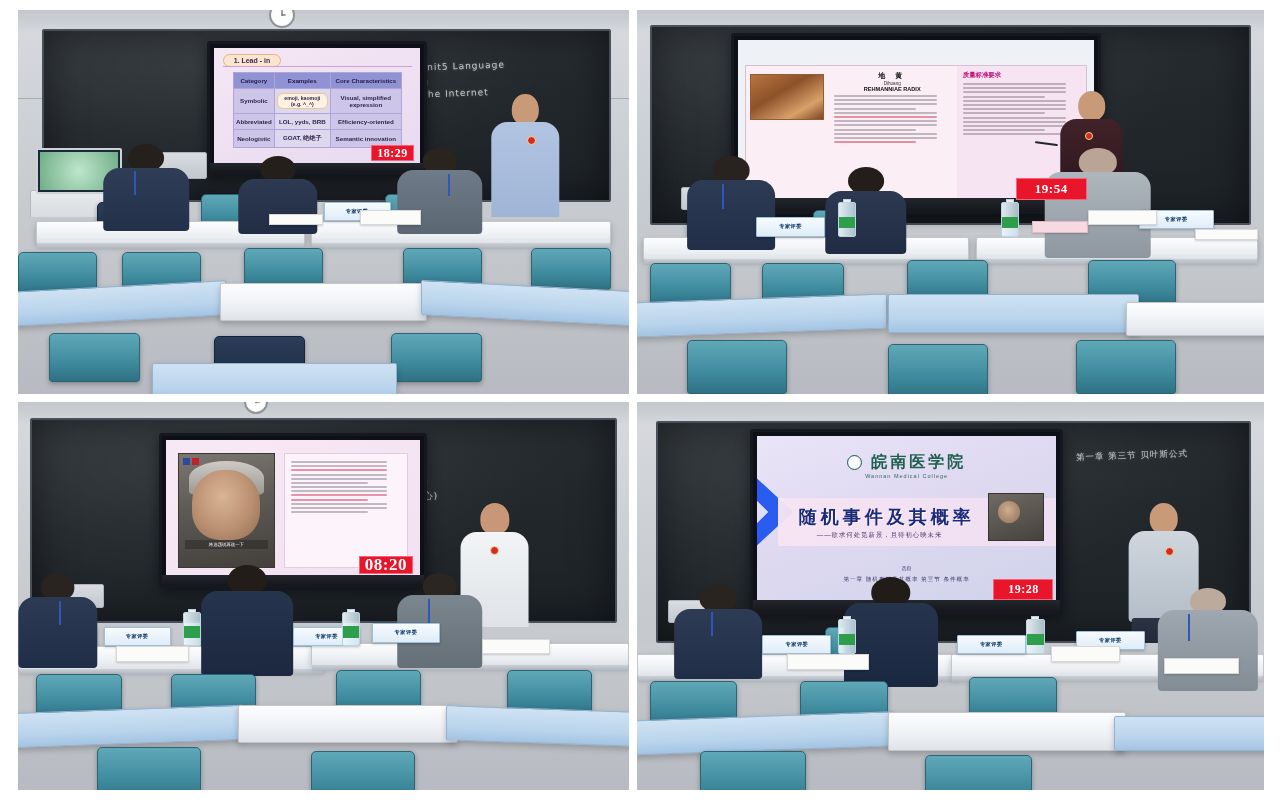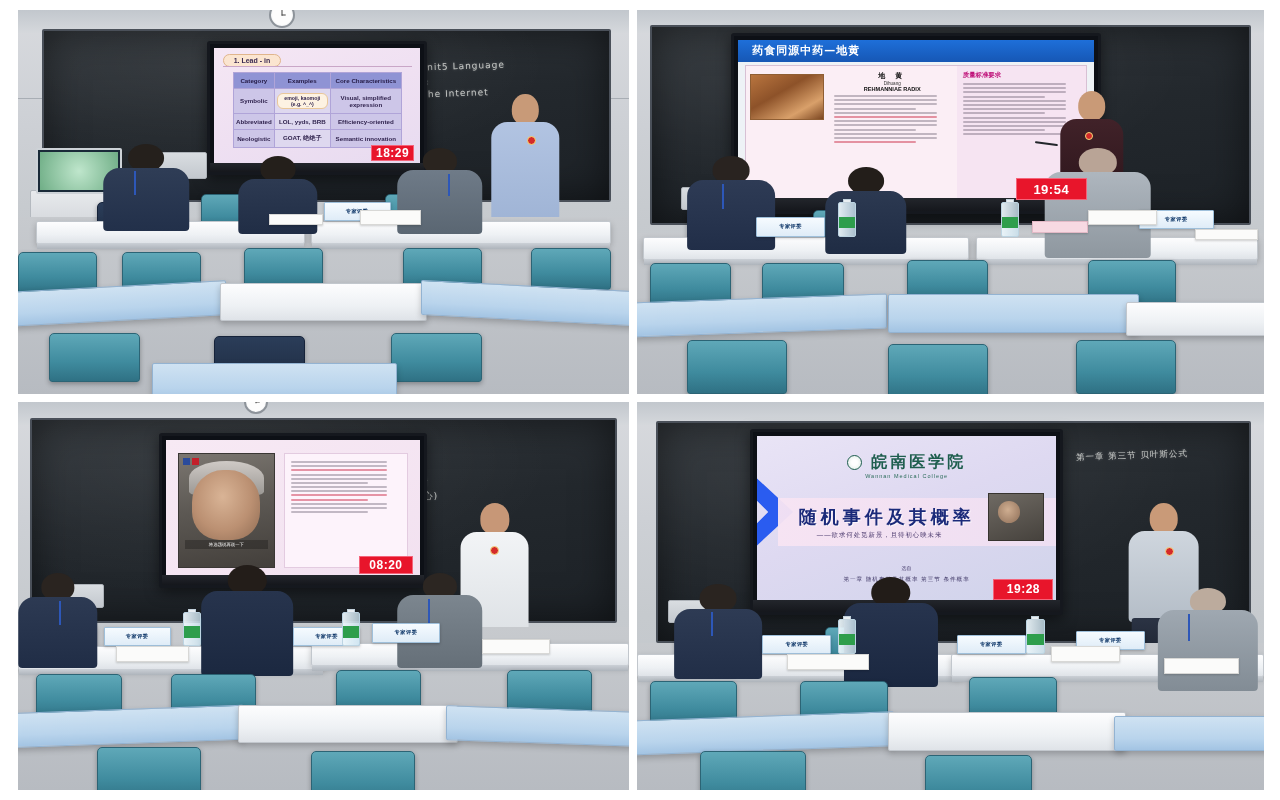--- a/index.html
+++ b/index.html
@@ -73,21 +73,21 @@
   }
   .screen-inner { position: absolute; inset: 4px; overflow: hidden; }
   .screen-bezel-bottom {
     position: absolute; left: 0; right: 0; bottom: 0; height: 7%;
     background: linear-gradient(180deg,#23262c,#15171c);
   }
   .timer {
     position: absolute;
     background: #e8152b;
     color: #ffffff;
-    font-family: Liberation Sans, sans-serif;
+    font-family: Liberation Serif, serif;
     font-weight: bold;
     letter-spacing: .5px;
     display: flex; align-items: center; justify-content: center;
     border: 1px solid #f4647a;
     z-index: 9;
     margin-top: 48px;
   }
   
   .slideA { position: absolute; inset: 0; background: linear-gradient(160deg,#f5e7f4 0%, #efe0f2 50%, #e7dbf0 100%); }
   .slideA .lead {
@@ -423,23 +423,20 @@
   </div>
 
   <div class="panel tr">
     <div class="wall"></div>
     <div class="ceiling"></div>
     <div class="board-wall" style="left:2%; top:4%; right:2%; height:52%;"></div>
 
     <div class="screen" style="left:15%; top:6%; width:59%; height:47%;">
       <div class="screen-inner">
         <div class="slideB">
-          <div class="bar">
-            <span>药食同源中药—地黄</span>
-          </div>
           <div class="body">
             <div class="colL">
               <div class="herb"></div>
             </div>
             <div class="colM">
               <div class="ttl">地  黄</div>
               <div class="py">Dihuang</div>
               <div class="lat">REHMANNIAE RADIX</div>
               <div class="fauxline m"></div>
               <div class="fauxline m"></div>
@@ -577,21 +574,21 @@
             <div class="fauxline s"></div>
             <div class="fauxline m"></div>
             <div class="fauxline m"></div>
             <div class="fauxline hl m"></div>
             <div class="fauxline hl s"></div>
             <div class="fauxline m"></div>
             <div class="fauxline m"></div>
             <div class="fauxline s"></div>
           </div>
         </div>
-        <div class="timer" style="right:3%; bottom:5%; width:21%; height:13%; font-size:12px;text-align:center;">08:20</div>
+        <div class="timer" style="right:3%; bottom:5%; width:21%; height:13%; font-size:17px;text-align:center;">08:20</div>
       </div>
       <div class="screen-bezel-bottom"></div>
     </div>
 
     <div class="person" style="left:72%; top:26%; width:12%; height:34%;">
       <div class="p-head" style="top:0; width:40%; height:24%; background:#c79777;"></div>
       <div class="p-body" style="top:22%; width:94%; height:80%; background:linear-gradient(180deg,#f2f4f6,#dde1e5);"></div>
       <div style="position:absolute; left:44%; top:33%; width:9px;height:9px;border-radius:50%;background:#d42a2a;border:1px solid #f5dd80;"></div>
     </div>
 

